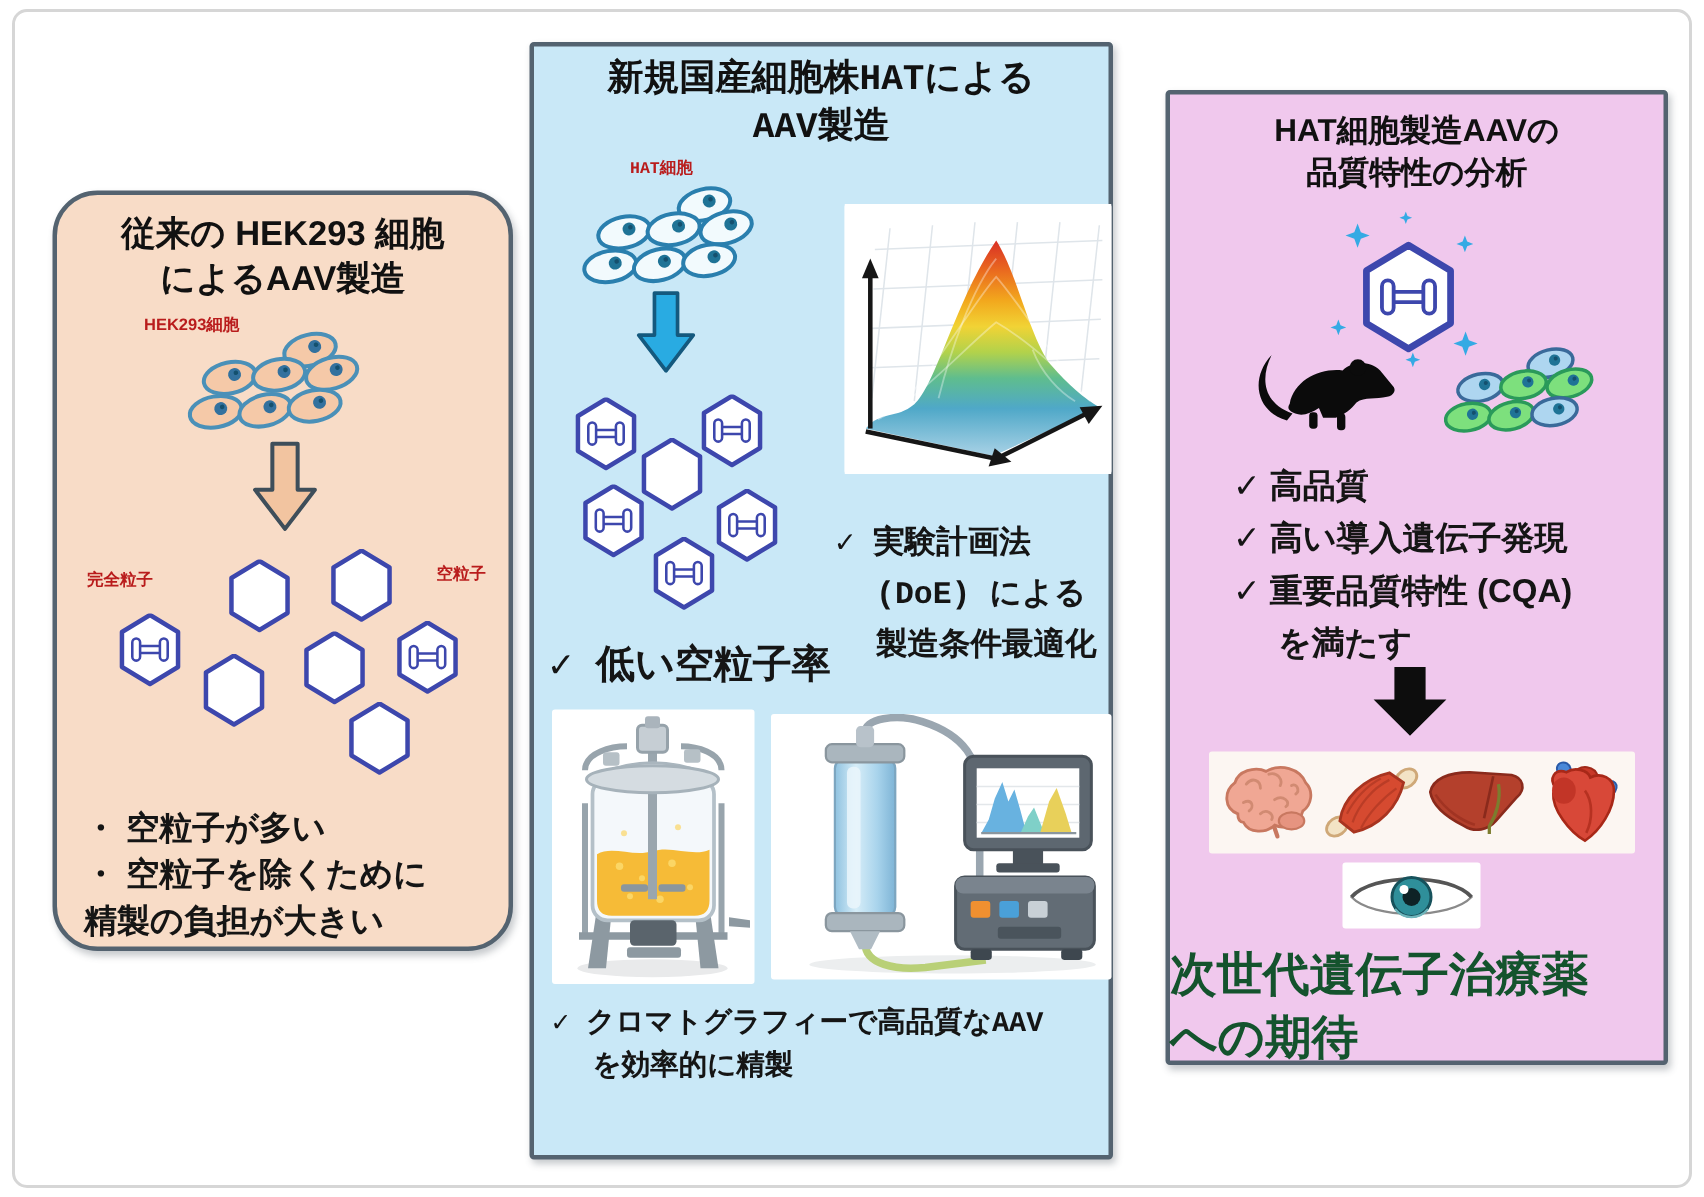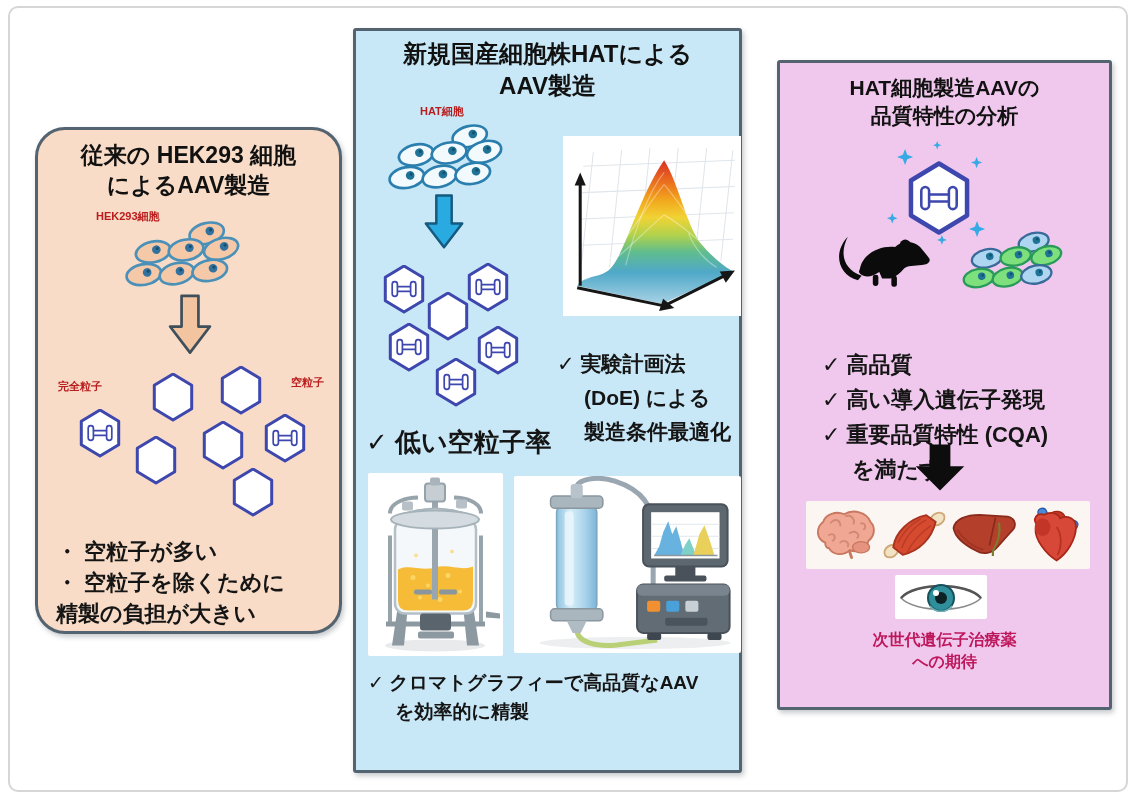--- a/index.html
+++ b/index.html
@@ -17,21 +17,21 @@
     position: absolute; left: 8px; top: 6px; right: 8px; bottom: 6px;
     border: 2px solid #d6d6d6; border-radius: 10px;
   }
   .panel {
     position: absolute;
     border: 3px solid #546370;
     border-radius: 3px;
     box-shadow: 2px 3px 5px rgba(70,80,90,.30);
   }
   #left-panel  { left: 35px;  top: 127px; width: 307px; height: 507px; background: #f8dcc7; border-radius: 30px; }
-  #mid-panel   { left: 353px; top: 28px;  width: 389px; height: 745px; background: #c9e8f7; }
+  #mid-panel   { left: 353px; top: 28px;  width: 389px; height: 745px; background: #c9e8f7; font-family: Liberation Mono, monospace; }
   #right-panel { left: 777px; top: 60px;  width: 335px; height: 650px; background: #f0c8ed; }
 
   .panel-title {
     position: absolute; left: 0; right: 0; text-align: center;
     font-weight: bold; color: #111; line-height: 1.32;
   }
   #left-panel  .panel-title { top: 10px; font-size: 23px; }
   #mid-panel   .panel-title { top: 7px;  font-size: 24px; }
   #right-panel .panel-title { top: 11px; font-size: 21px; }
 
@@ -41,26 +41,26 @@
 
   .bullets {
     position: absolute; font-weight: bold; color: #151515;
     font-size: 22px; line-height: 31px;
   }
   .checks { position: absolute; font-weight: bold; color: #151515; }
   #doe-text        { font-size: 21px; line-height: 34px; }
   #doe-text .ind   { padding-left: 27px; }
   #mid-bottom-text { font-size: 19px; line-height: 29px; }
   #mid-bottom-text .ind { padding-left: 27px; }
-  #right-checks    { font-size: 22px; line-height: 35px; margin-top: 41px; }
+  #right-checks    { font-size: 22px; line-height: 35px; }
   #right-checks .ind { padding-left: 30px; }
 
   .footer-text {
-    position: absolute; left: 0; right: 0; text-align: center;
-    font-weight: bold; font-size: 16px; line-height: 1.35; color: #be185d;
+    position: absolute; left: 0; right: 0; 
+    font-weight: bold; font-size: 31px; line-height: 1.35; color: #14532d;
   }
   .imgbox { position: absolute; background: #ffffff; border-radius: 2px; }
   .hex-svg { color: #3d47ad; }
   svg { display: block; }
 </style>
 </head>
 <body>
 
 <svg width="0" height="0" style="position:absolute" aria-hidden="true">
   <defs>

